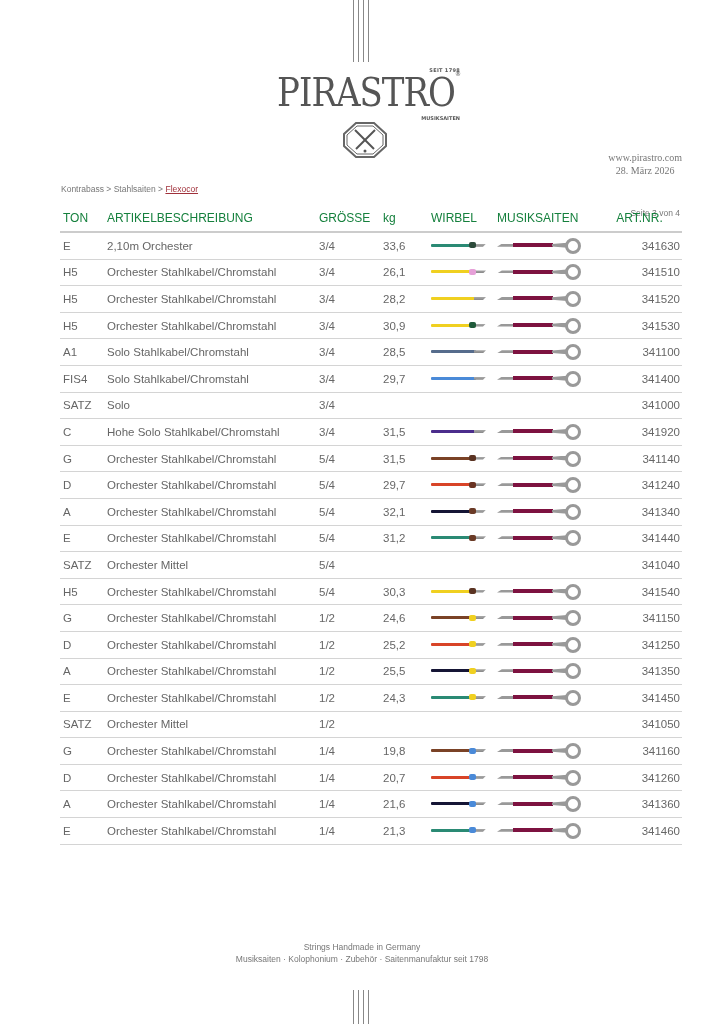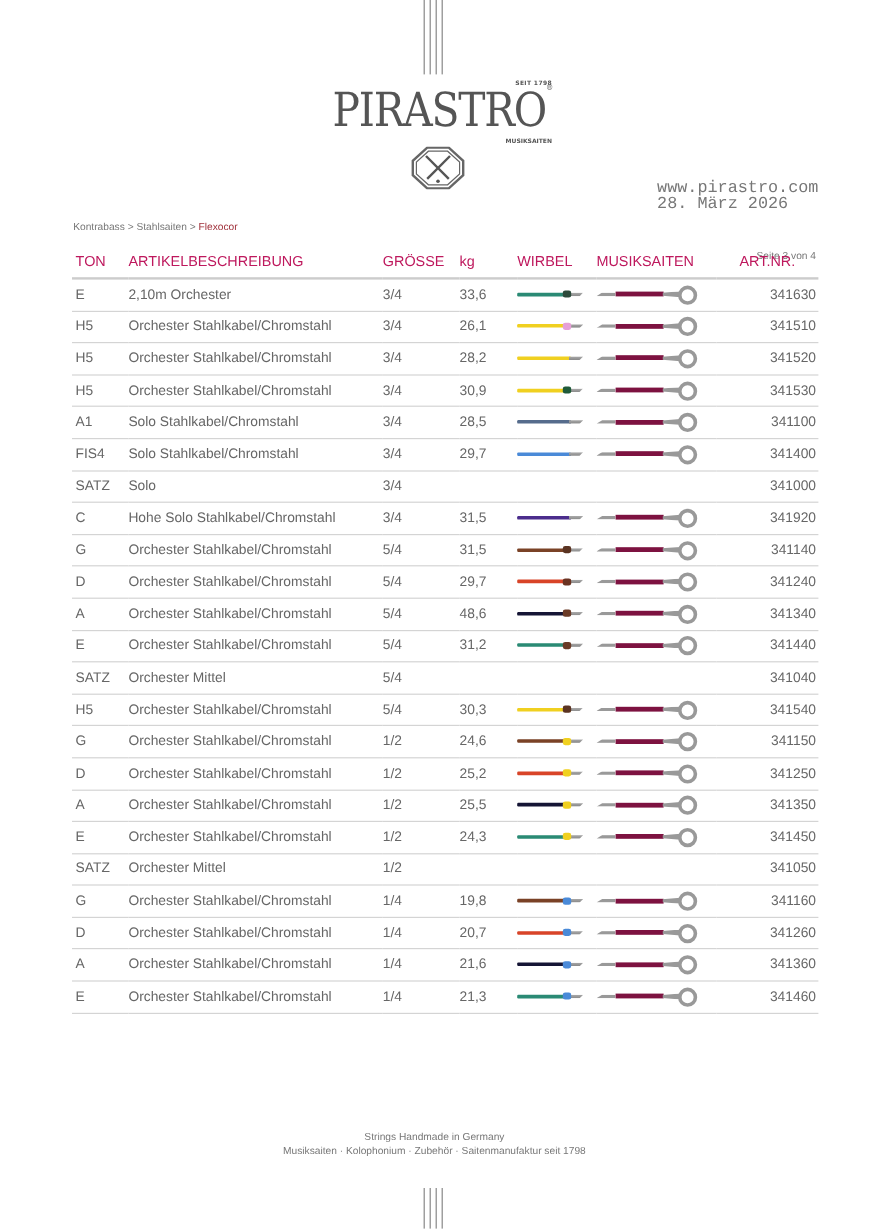--- a/index.html
+++ b/index.html
@@ -7,26 +7,26 @@
          font-family: "DejaVu Sans", sans-serif; color: #555; }
   .strings-top { position: absolute; left: 351px; top: 0; width: 20px; height: 62px; }
   .strings-top span, .strings-bot span { position: absolute; top: 0; bottom: 0; width: 1px; background: #888; }
   .strings-bot { position: absolute; left: 351px; top: 990px; width: 20px; height: 34px; }
   .logo { position: absolute; left: 270px; top: 62px; width: 190px; height: 100px; text-align: right; }
   .logo .seit { font-size: 5px; font-weight: bold; color: #555; letter-spacing: 0.3px; position:absolute; left:0; right:0; top:5px; }
   .logo .brand { font-family: "DejaVu Serif", serif; font-size: 34px; color: #555; position:absolute; left:0; right:0; top:10px; letter-spacing: -1px; transform: scaleY(1.15); }
   .logo .brand sup { font-size: 6px; vertical-align: top; }
   .logo .musik { font-size: 5px; font-weight: bold; color: #555; position:absolute; left:0; right:0; top:53px; }
   .logo svg { position: absolute; left: 72px; top: 60px; }
-  .meta-right { position: absolute; right: 42px; top: 151px; text-align: left; font-size: 14px; color: #777; line-height: 13px; font-family: Liberation Mono, monospace; }
+  .meta-right { position: absolute; right: 42px; top: 151px; text-align: center; font-size: 10px; color: #777; line-height: 13px; font-family: Liberation Serif, serif; }
   .breadcrumb { position: absolute; left: 61px; top: 184px; font-size: 8.5px; color: #777; font-family: "Liberation Sans", sans-serif; }
-  .breadcrumb .current { color: #a0303a; }
+  .breadcrumb .current { color: #a0303a; text-decoration: underline; }
   .pageno { position: absolute; right: 44px; top: 184px; font-size: 8.5px; color: #777; font-family: "Liberation Sans", sans-serif; margin-top: 24px; }
   table { position: absolute; left: 60px; top: 205px; width: 622px; border-collapse: collapse; font-family: "Liberation Sans", sans-serif; }
-  th { font-weight: normal; font-size: 12px; color: #be185d; text-align: left; height: 26px; padding: 0; border-bottom: 2px solid #ccc; }
+  th { font-weight: normal; font-size: 12px; color: #15803d; text-align: left; height: 26px; padding: 0; border-bottom: 2px solid #ccc; }
   td { font-size: 11.5px; color: #666; height: 25.6px; padding: 0; border-bottom: 1.5px solid #d4d4d4; }
   .c-ton { width: 44px; padding-left: 3px; }
   .c-desc { width: 212px; margin-left: 32px; }
   .c-size { width: 64px; }
   .c-kg { width: 48px; }
   .c-peg { width: 66px; }
   .c-tail { width: 100px; }
   .c-art { text-align: right; padding-right: 2px; }
   th.c-art { padding-right: 0; text-align: center; }
   .peg { position: relative; width: 58px; height: 8px; }
@@ -287,21 +287,21 @@
             <div class="r"></div>
             <div class="ring"></div>
           </div>
         </td>
         <td class="c-art">341240</td>
       </tr>
       <tr>
         <td class="c-ton">A</td>
         <td class="c-desc">Orchester Stahlkabel/Chromstahl</td>
         <td class="c-size">5/4</td>
-        <td class="c-kg">48,6</td>
+        <td class="c-kg">32,1</td>
         <td class="c-peg">
           <div class="peg">
             <div class="body" style="background: rgb(21, 21, 53);"></div>
             <div class="tip"></div>
             <div class="band" style="background: rgb(106, 58, 38);"></div>
           </div>
         </td>
         <td class="c-tail">
           <div class="tail">
             <div class="l"></div>

